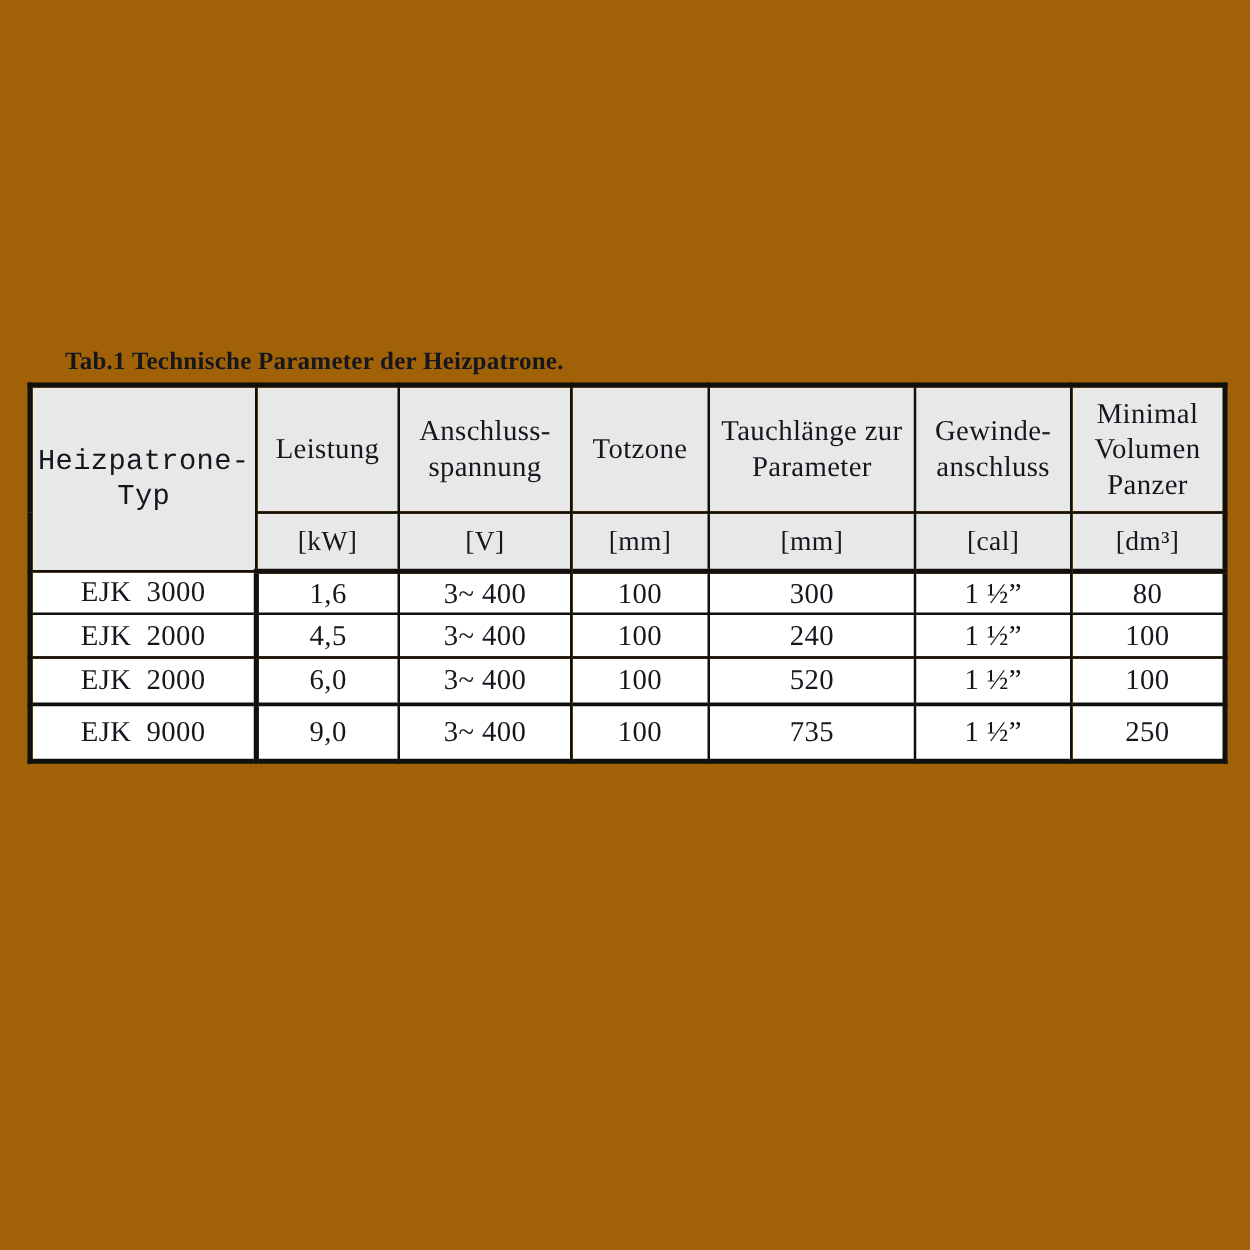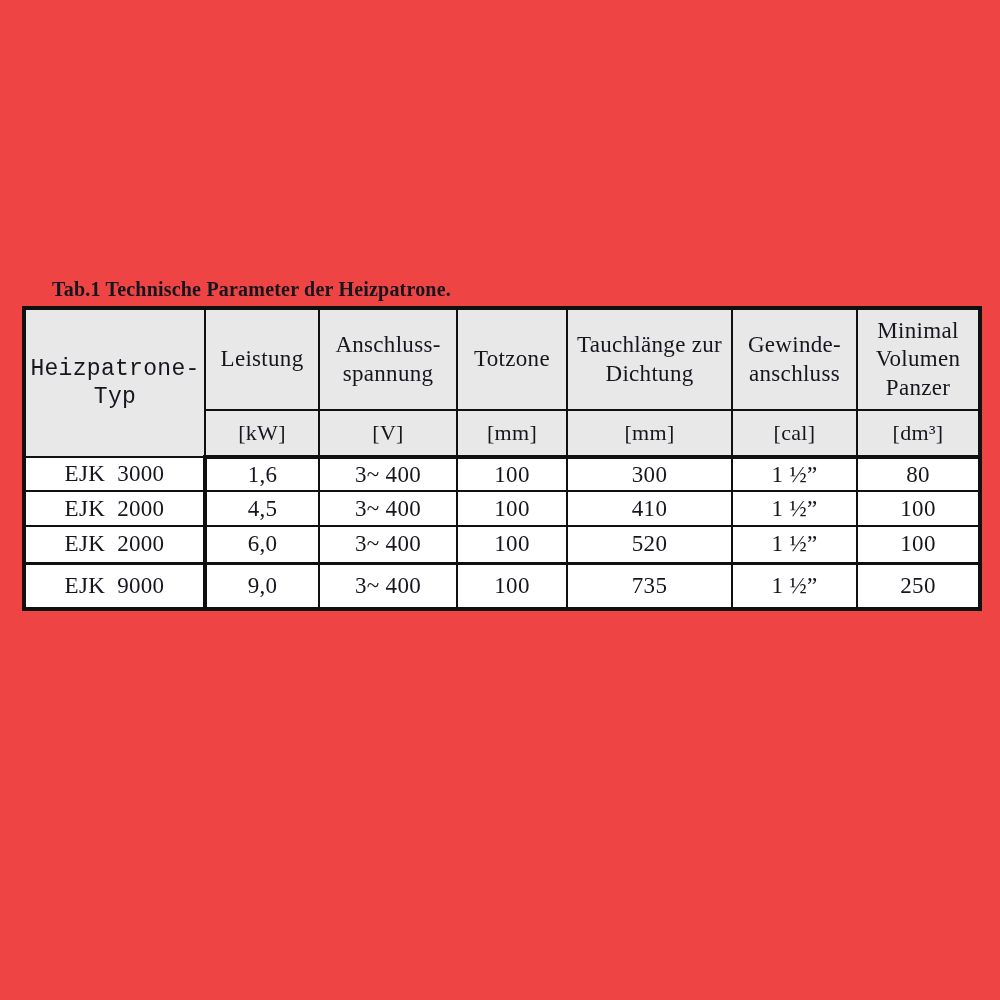--- a/index.html
+++ b/index.html
@@ -4,21 +4,21 @@
 <style>
   html, body {
     margin: 0;
     padding: 0;
     background: #ffffff;
   }
   .page {
     position: relative;
     width: 1000px;
     height: 1000px;
-    background: #ef4444;
+    background: #a16207;
     font-family: "Liberation Serif", serif;
     color: #16161e;
     overflow: hidden;
   }
   .caption {
     position: absolute;
     left: 52px;
     top: 278px;
     font-size: 20px;
     font-weight: 700;
@@ -88,21 +88,21 @@
     </colgroup>
     <thead>
       <tr class="names">
         <th rowspan="2" class="type-col">Heizpatrone-
 Typ</th>
         <th>Leistung</th>
         <th>Anschluss-
 spannung</th>
         <th>Totzone</th>
         <th>Tauchlänge zur
-Dichtung</th>
+Parameter</th>
         <th>Gewinde-
 anschluss</th>
         <th>Minimal
 Volumen
 Panzer</th>
       </tr>
       <tr class="units">
         <th>[kW]</th>
         <th>[V]</th>
         <th>[mm]</th>
@@ -119,21 +119,21 @@
         <td>100</td>
         <td>300</td>
         <td>1 ½”</td>
         <td>80</td>
       </tr>
       <tr class="r1">
         <td class="type-col">EJK  2000</td>
         <td>4,5</td>
         <td>3~ 400</td>
         <td>100</td>
-        <td>410</td>
+        <td>240</td>
         <td>1 ½”</td>
         <td>100</td>
       </tr>
       <tr class="r2">
         <td class="type-col">EJK  2000</td>
         <td>6,0</td>
         <td>3~ 400</td>
         <td>100</td>
         <td>520</td>
         <td>1 ½”</td>

